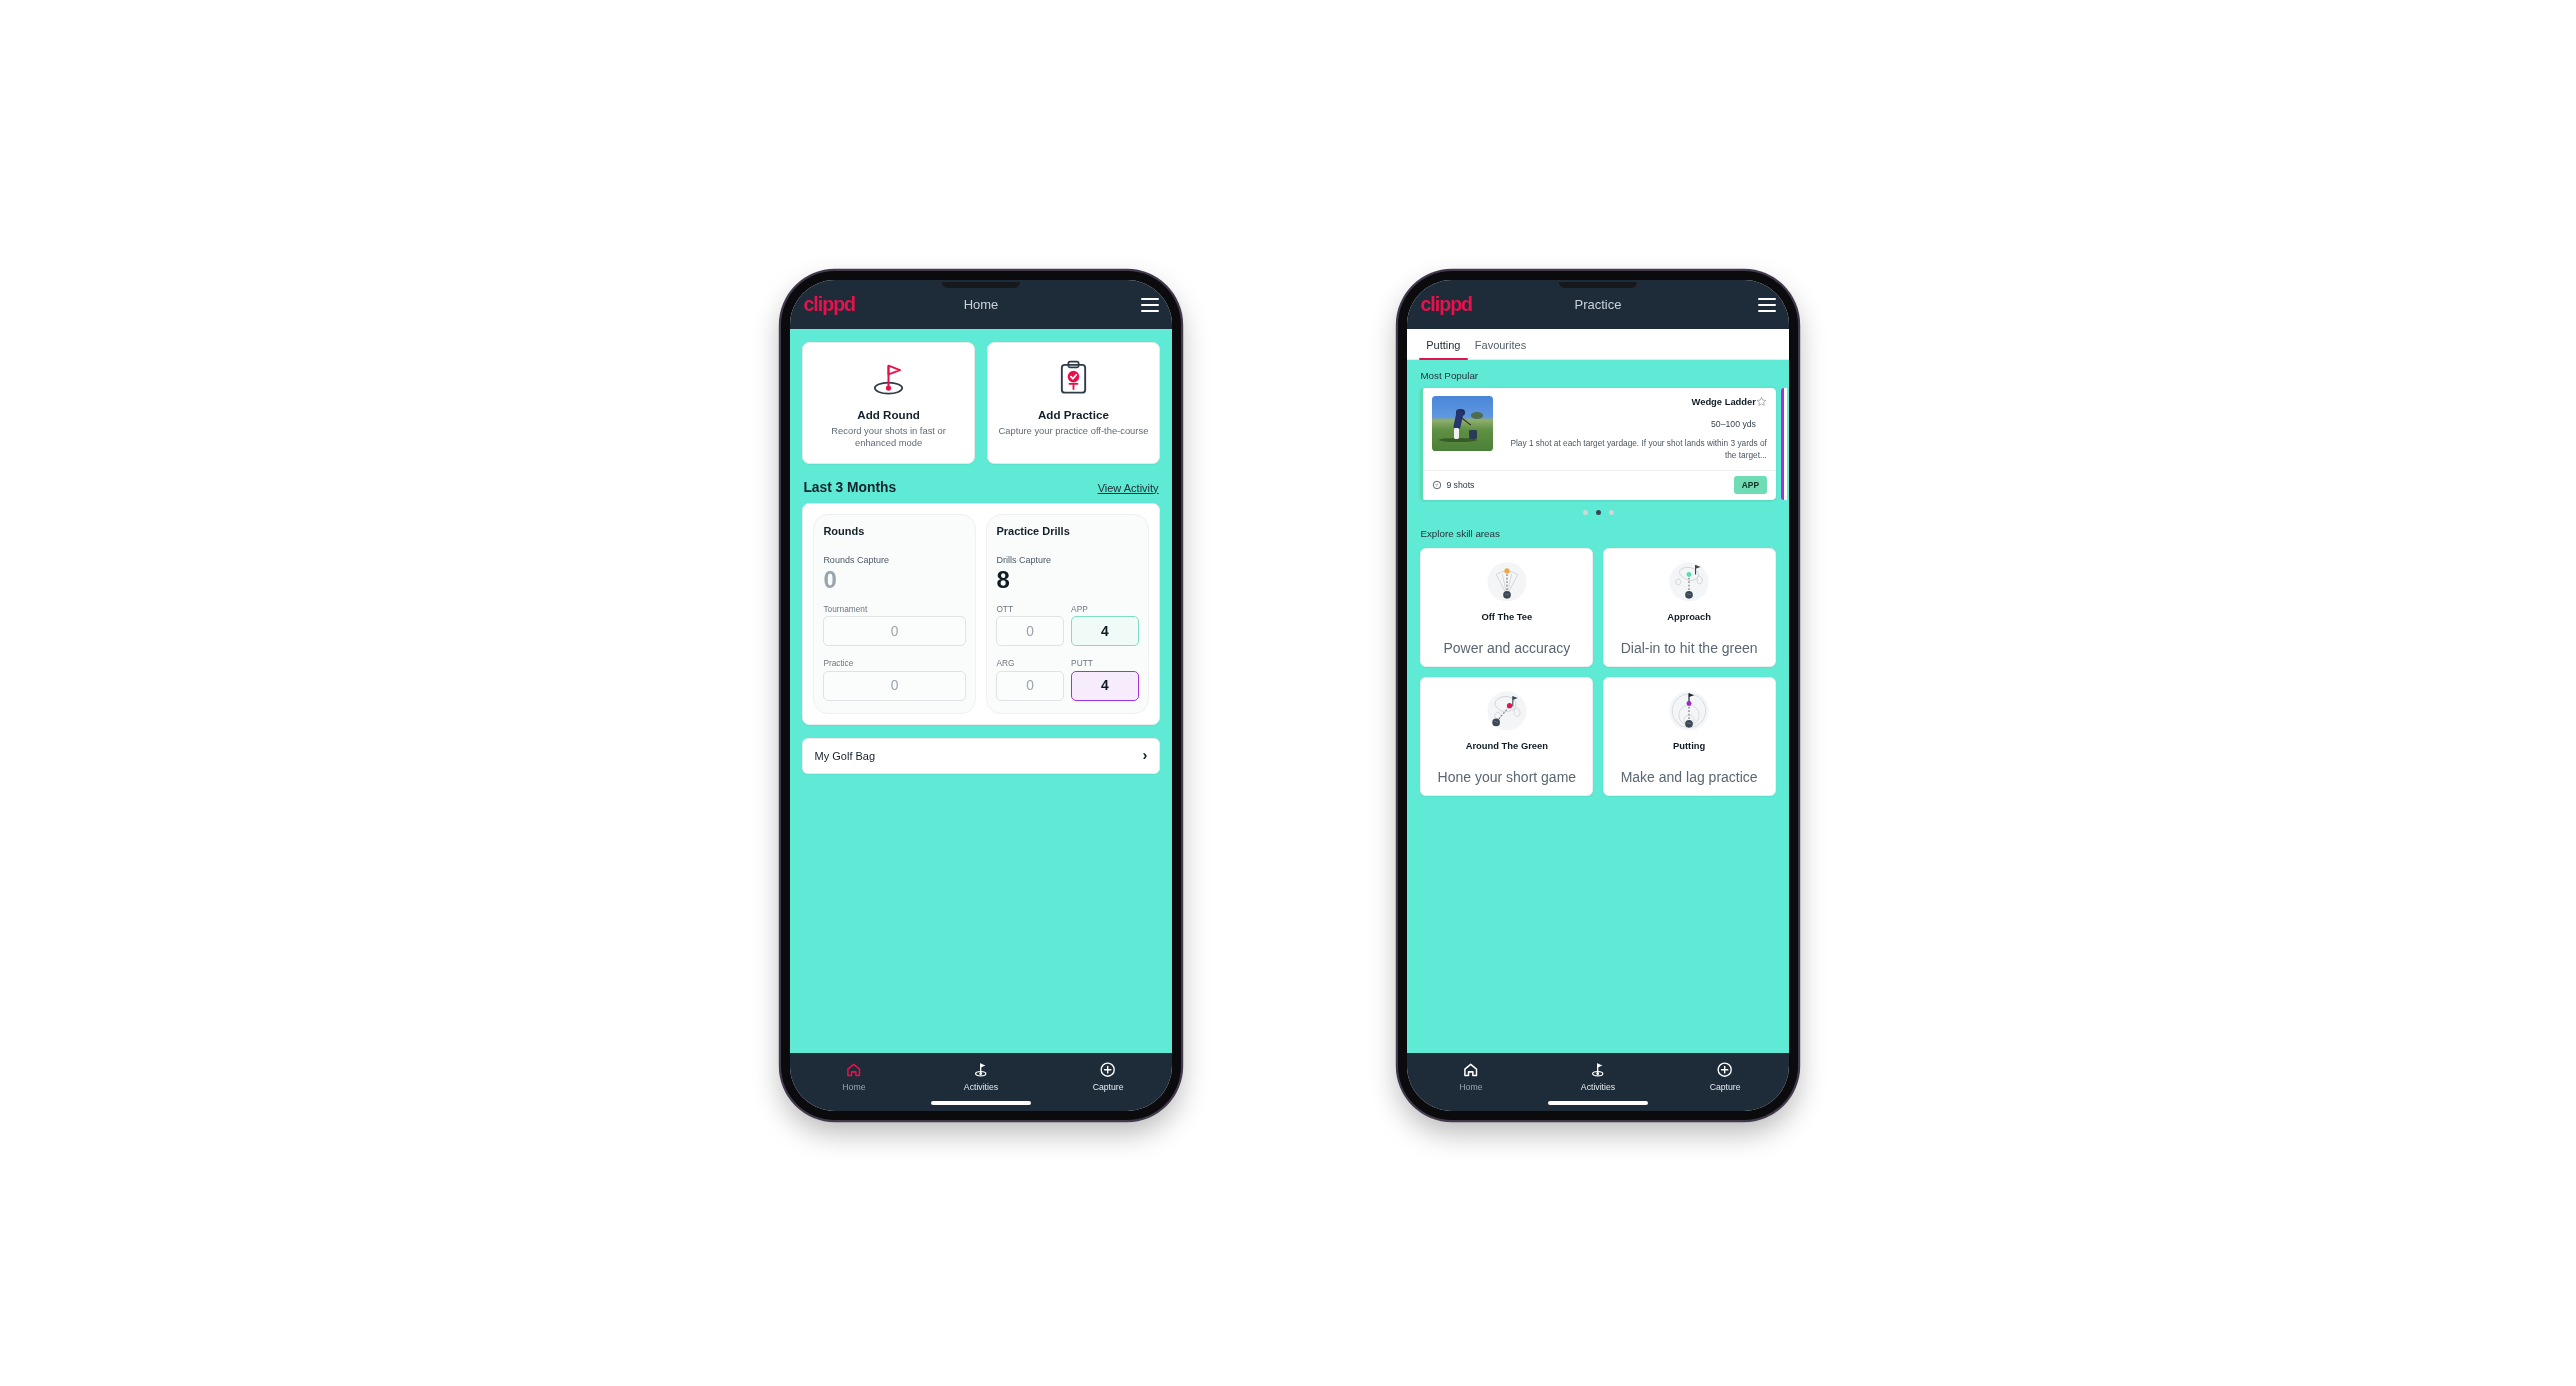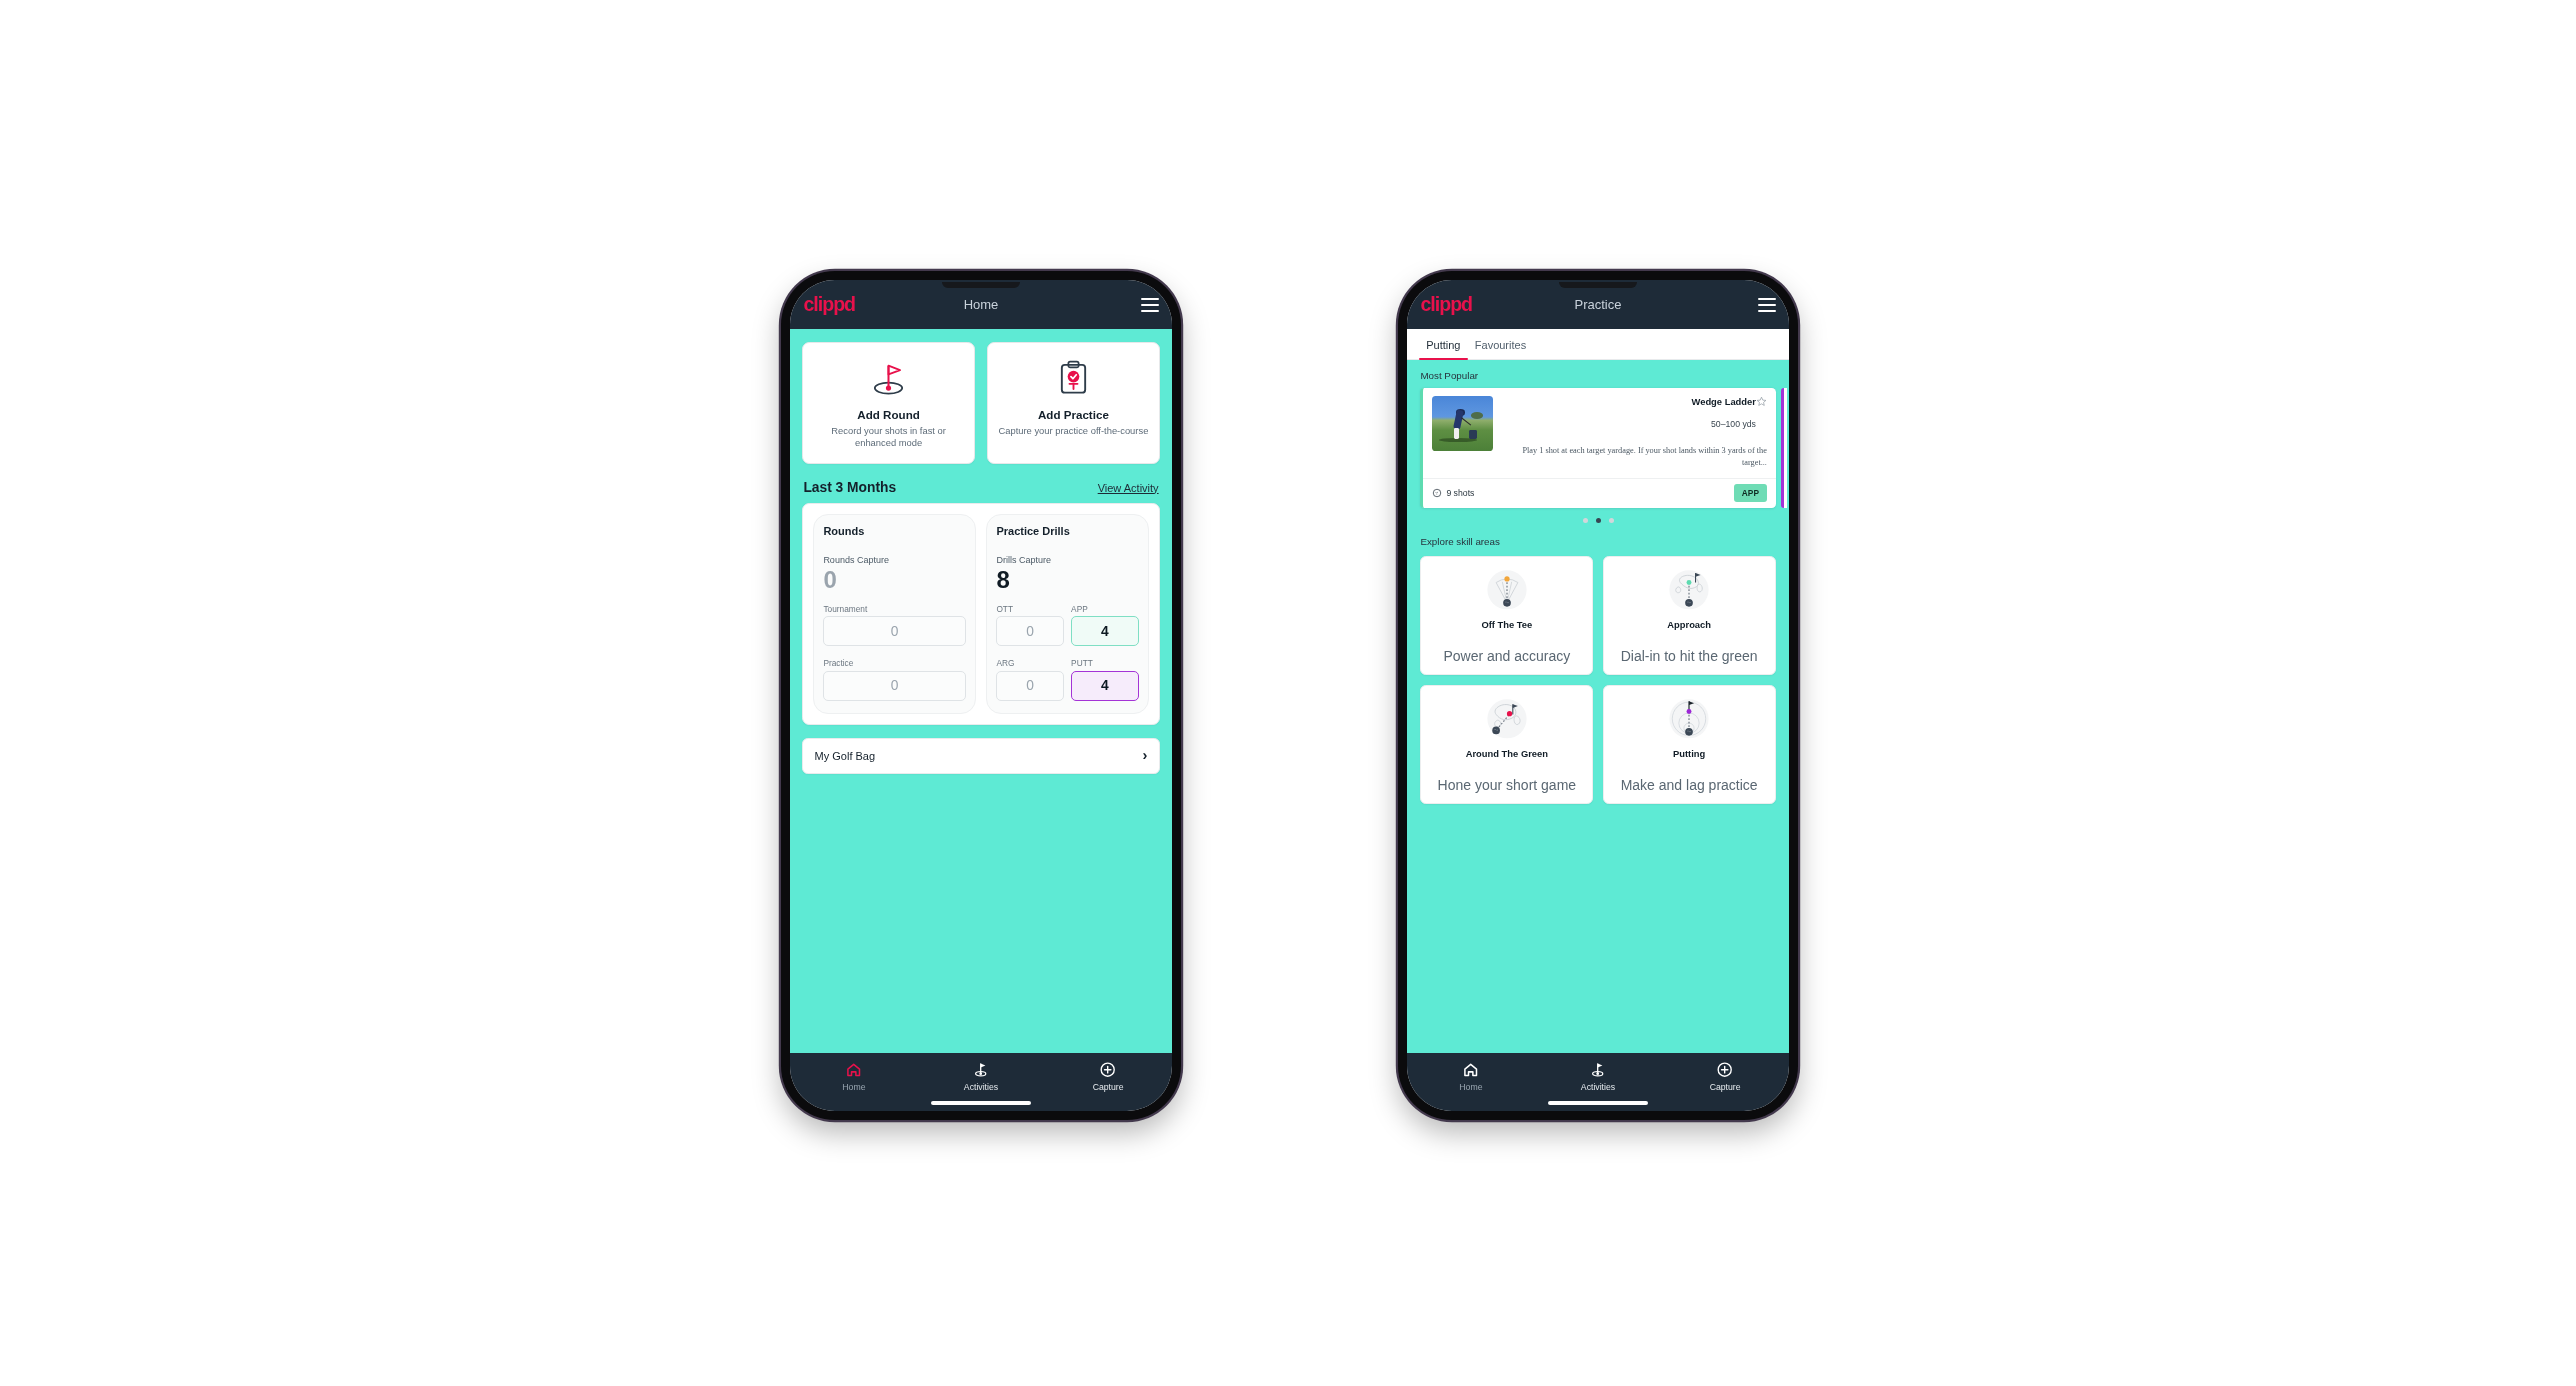--- a/index.html
+++ b/index.html
@@ -152,21 +152,21 @@
   }
   .drill-thumb .legs { position:absolute; left:36%; top:58%; width:5px; height:11.6px; background:#f0f0f0; border-radius:1.4px;}
   .drill-thumb .club { position:absolute; left:46%; top:46%; width:12.3px; height:1.4px; background:#2b2b2b; transform: rotate(38deg); }
   .drill-thumb .tree { position:absolute; left:64%; top:30%; width:11.6px; height:6.5px; background:#4f6d4a; border-radius:50%; }
   .drill-thumb .bag { position:absolute; left:60%; top:62%; width:8px; height:8.7px; background:#2a3b55; border-radius:1.4px;}
   .drill-thumb .shadow { position:absolute; left:12%; top:76%; width:38px; height:4.3px; background:rgba(20,40,15,.45); border-radius:50%; }
 
   .drill-info { flex: 1; min-width: 0; }
   .drill-name { font-size: 9.4px; font-weight: 700; color: #111c26; }
   .drill-yds { font-size: 8.7px; color: #39454f; margin-top: 12px; }
-  .drill-desc { font-size: 8.3px; color: #4a5762; line-height: 1.45; margin-top: 16px; font-family: Liberation Serif, serif; }
+  .drill-desc { font-size: 8.3px; color: #4a5762; line-height: 1.45; margin-top: 8px; }
   .star { flex: 0 0 auto; }
   .drill-foot {
     border-top: 0.7px solid #eef0f1; display: flex; align-items: center;
     justify-content: space-between; padding: 5.8px 8.7px 6.5px;
   }
   .shots { display: flex; align-items: center; gap: 4.3px; font-size: 8.7px; color: #2b3740; }
   .badge {
     background: #6fdcb5; color: #0f2b22; font-size: 8.3px; font-weight: 700;
     padding: 3.6px 8px; border-radius: 2.9px;
   }

